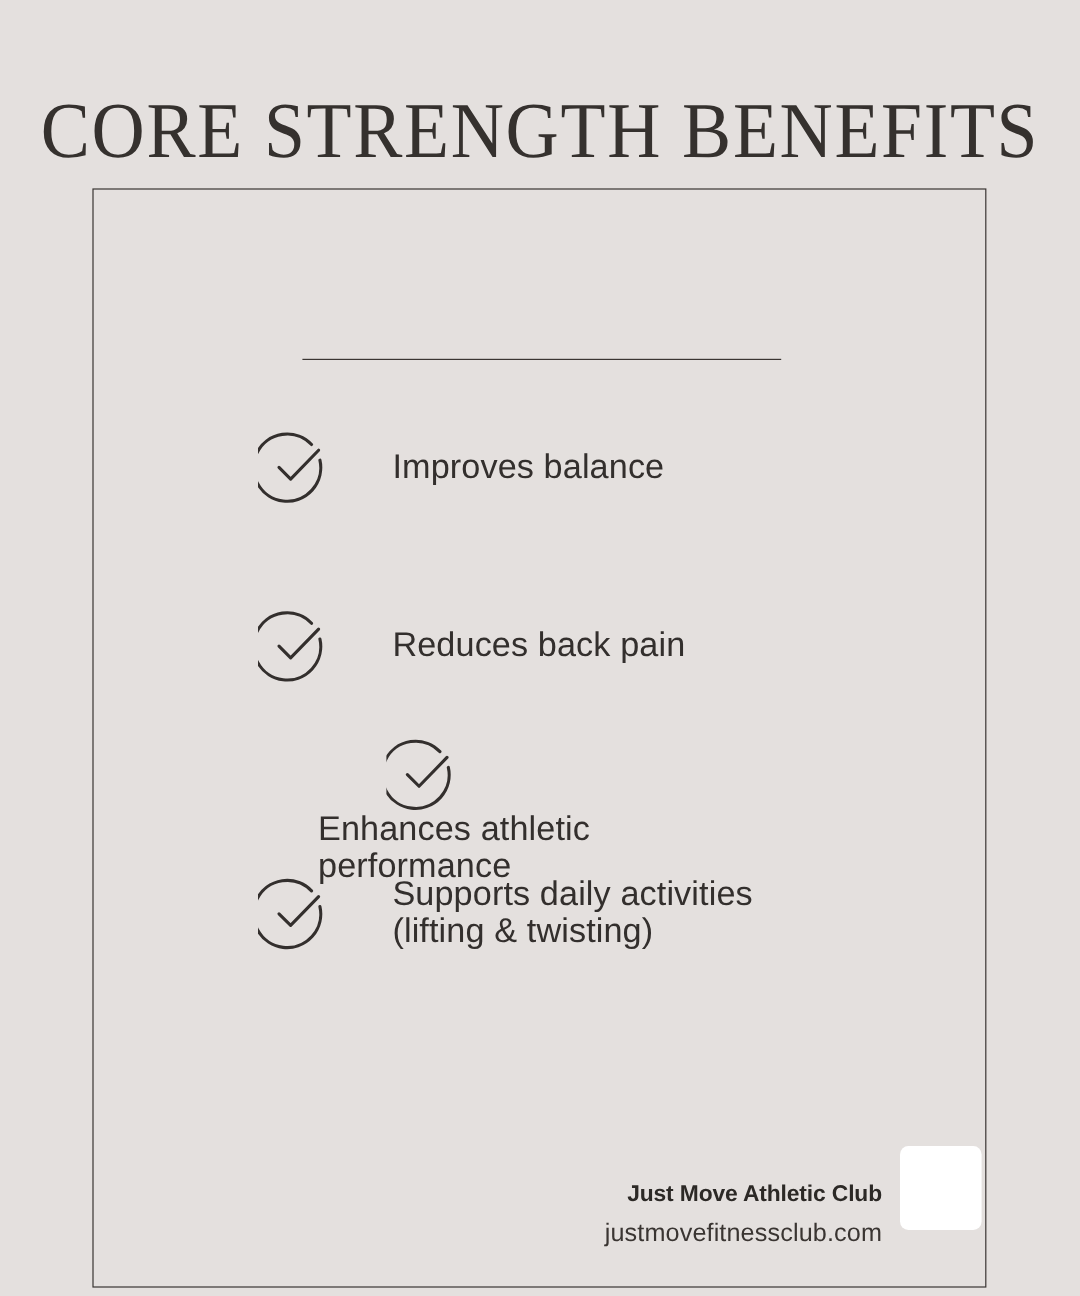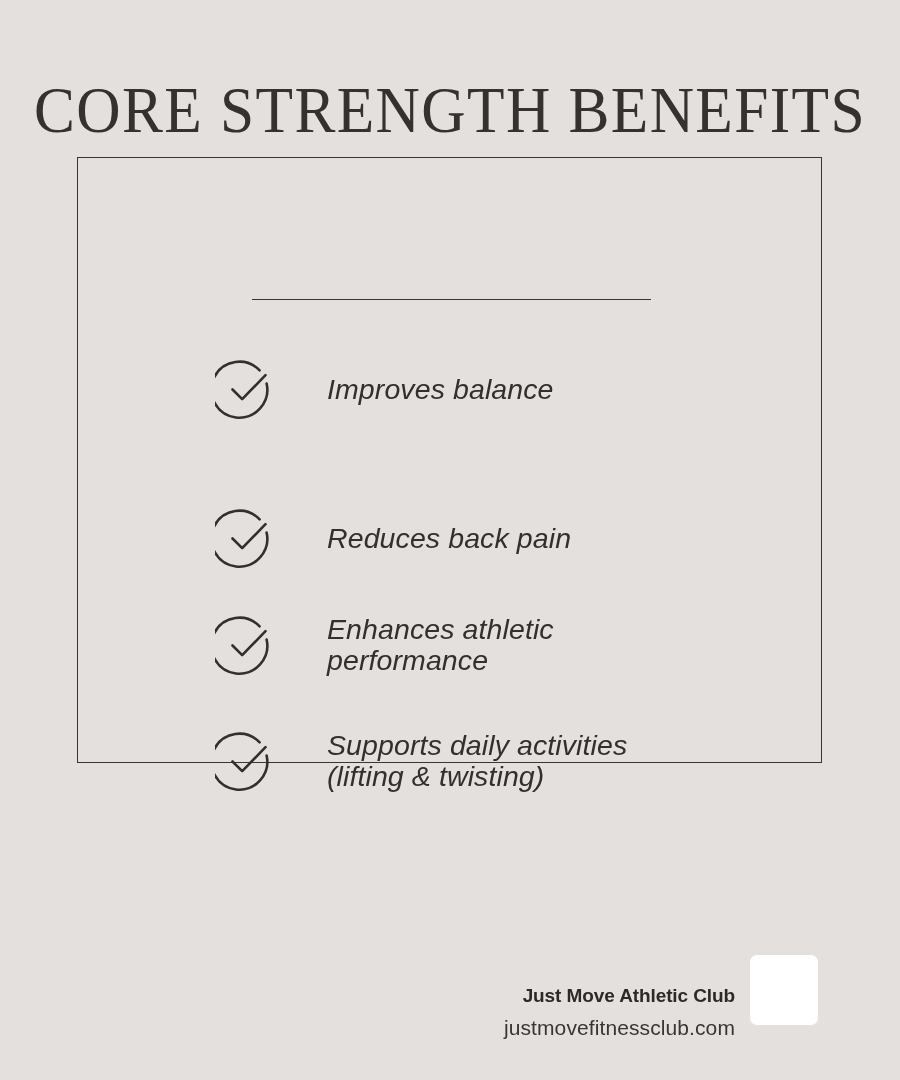--- a/index.html
+++ b/index.html
@@ -33,24 +33,23 @@
     transform-origin: 50% 50%;
     white-space: nowrap;
   }
 
   
   .panel {
     position: absolute;
     left: 77px;
     top: 157px;
     width: 745px;
-    height: 606px;
+    height: 916px;
     border: 1.5px solid #3a3532;
     box-sizing: border-box;
-    font-style: italic;
   }
 
   .panel-divider {
     position: absolute;
     left: 174px;
     top: 141px;
     width: 399px;
     height: 0;
     border-top: 1.5px solid #3a3532;
   }
@@ -65,21 +64,21 @@
   }
   .benefit-item {
     position: absolute;
     left: 137px;
     display: flex;
     align-items: center;
     gap: 0;
   }
   .benefit-item.pos-0 { top: 200px; }
   .benefit-item.pos-1 { top: 349px; }
-  .benefit-item.pos-2 { top: 456px; }
+  .benefit-item.pos-2 { top: 456px; flex-direction: column; }
   .benefit-item.pos-3 { top: 572px; }
 
   .check-icon {
     width: 62px;
     height: 62px;
     flex: 0 0 62px;
     display: block;
   }
 
   .benefit-text {

